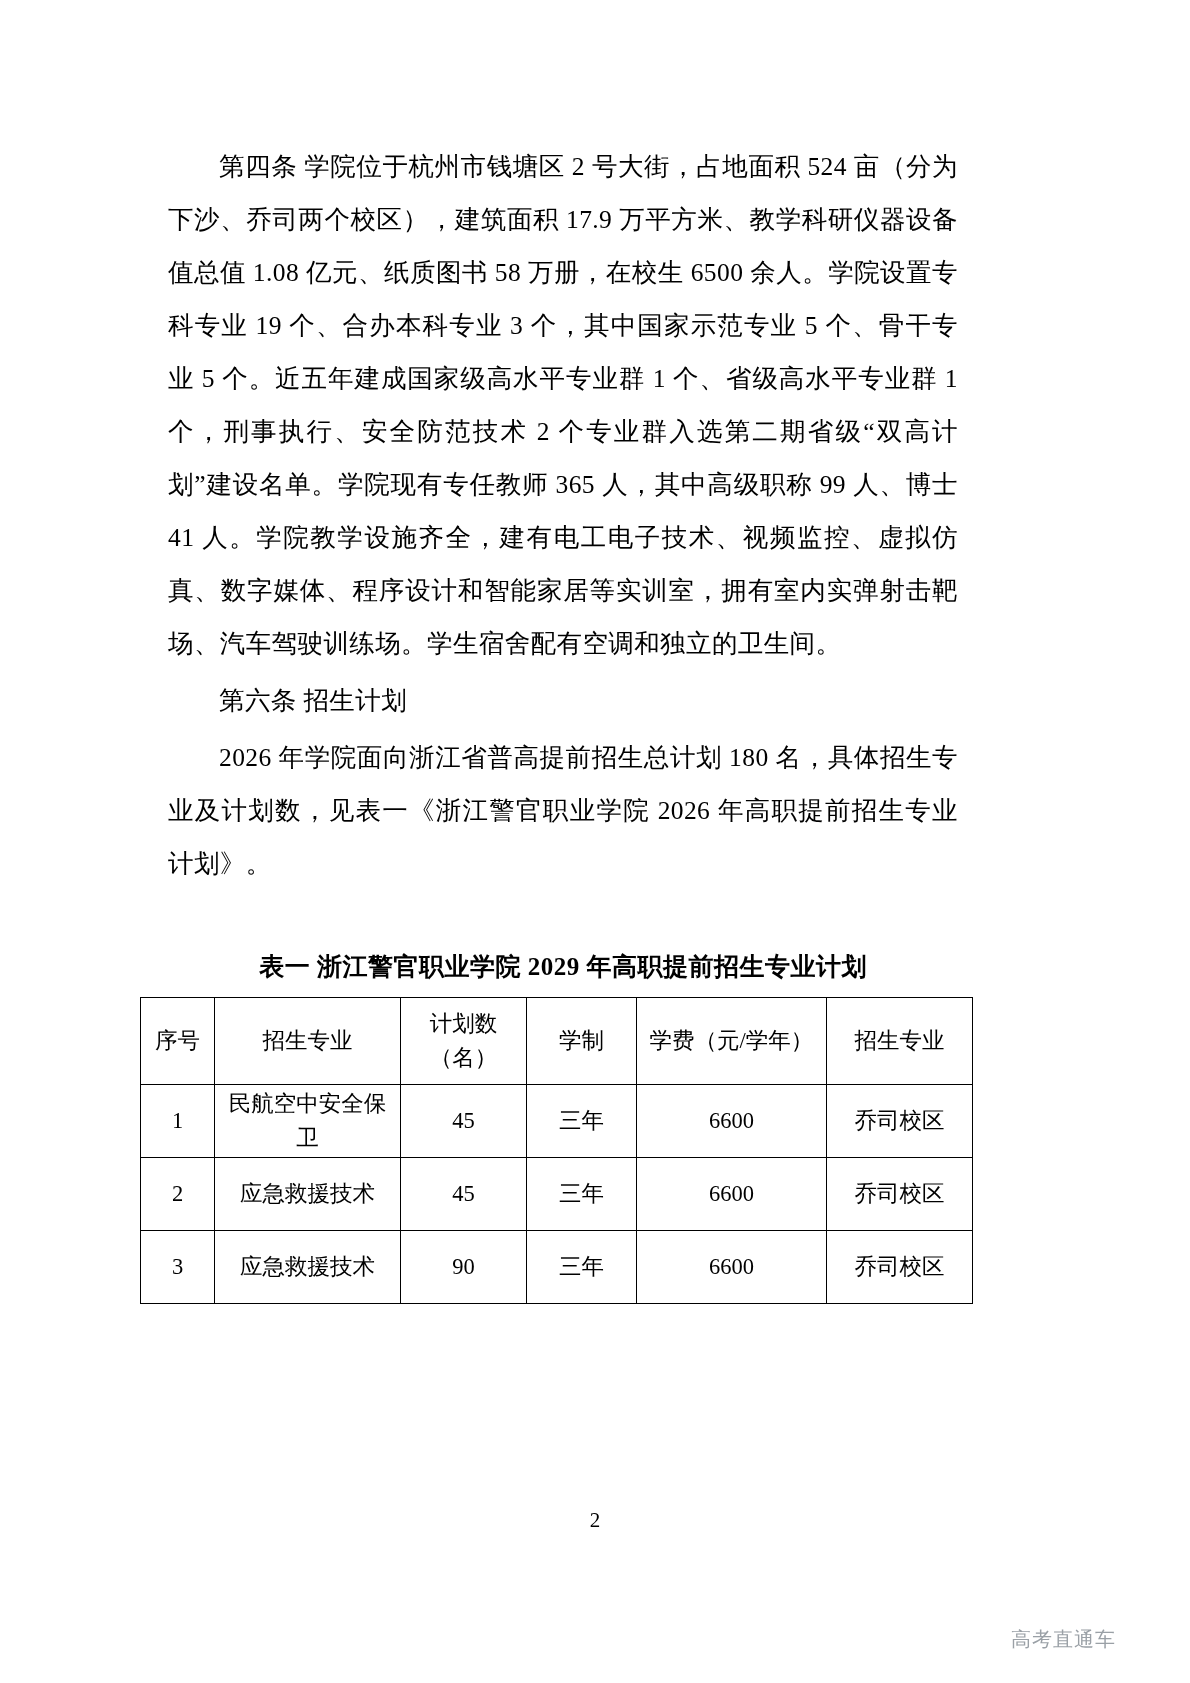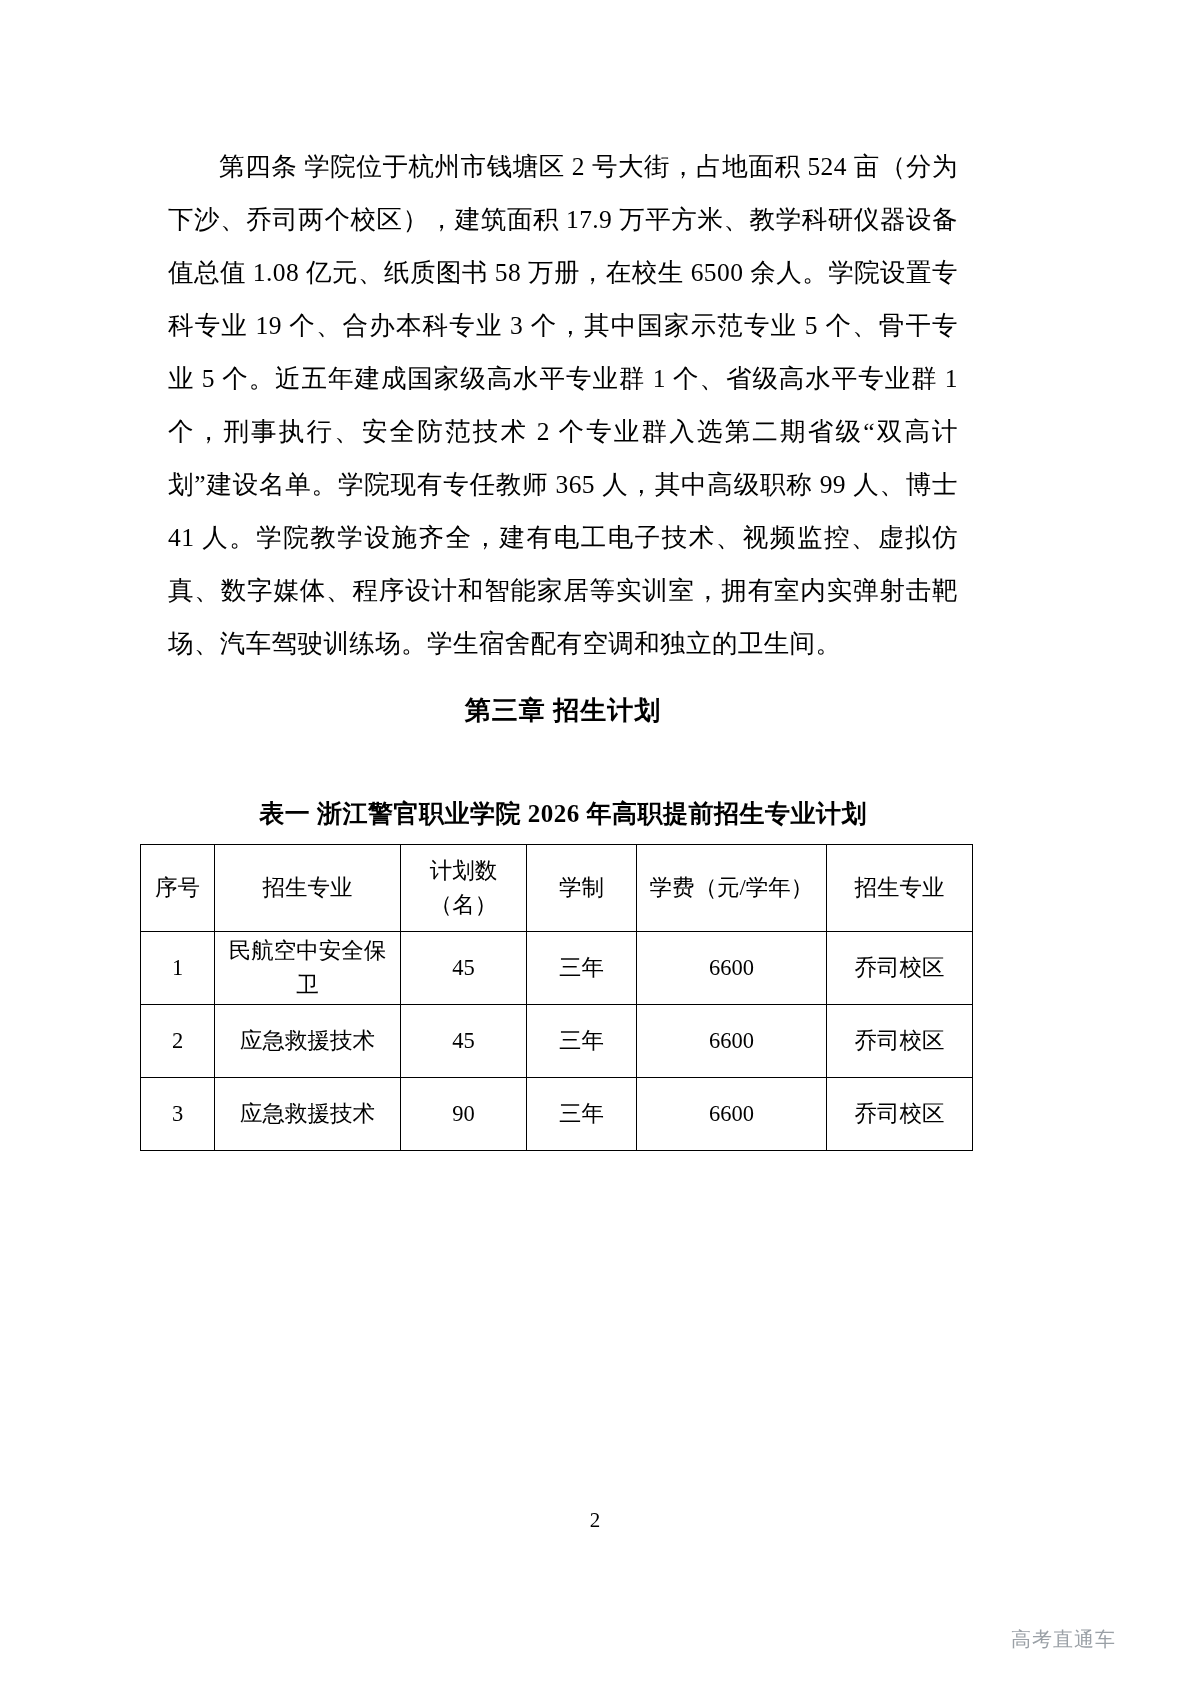--- a/index.html
+++ b/index.html
@@ -105,26 +105,27 @@
 </head>
 <body>
 
 <div class="page">
 
   <div class="content">
 
     <p class="body-para">第四条 学院位于杭州市钱塘区 2 号大街，占地面积 524 亩（分为下沙、乔司两个校区），建筑面积 17.9 万平方米、教学科研仪器设备值总值 1.08 亿元、纸质图书 58 万册，在校生 6500 余人。学院设置专科专业 19 个、合办本科专业 3 个，其中国家示范专业 5 个、骨干专业 5 个。近五年建成国家级高水平专业群 1 个、省级高水平专业群 1 个，刑事执行、安全防范技术 2 个专业群入选第二期省级“双高计划”建设名单。学院现有专任教师 365 人，其中高级职称 99 人、博士 41 人。学院教学设施齐全，建有电工电子技术、视频监控、虚拟仿真、数字媒体、程序设计和智能家居等实训室，拥有室内实弹射击靶场、汽车驾驶训练场。学生宿舍配有空调和独立的卫生间。</p>
 
 
-    <h2 class="chapter-title">第三章 招生计划</h2>
 
+    <p class="body-para">第六条 招生计划</p>
 
+    <p class="body-para">2026 年学院面向浙江省普高提前招生总计划 180 名，具体招生专业及计划数，见表一《浙江警官职业学院 2026 年高职提前招生专业计划》。</p>
 
     <div class="table-block">
-      <div class="table-caption">表一 浙江警官职业学院 2026 年高职提前招生专业计划</div>
+      <div class="table-caption">表一 浙江警官职业学院 2029 年高职提前招生专业计划</div>
 
       <table class="plan-table">
         <colgroup>
           <col class="col-0">
             <col class="col-1">
             <col class="col-2">
             <col class="col-3">
             <col class="col-4">
             <col class="col-5">
         </colgroup>

